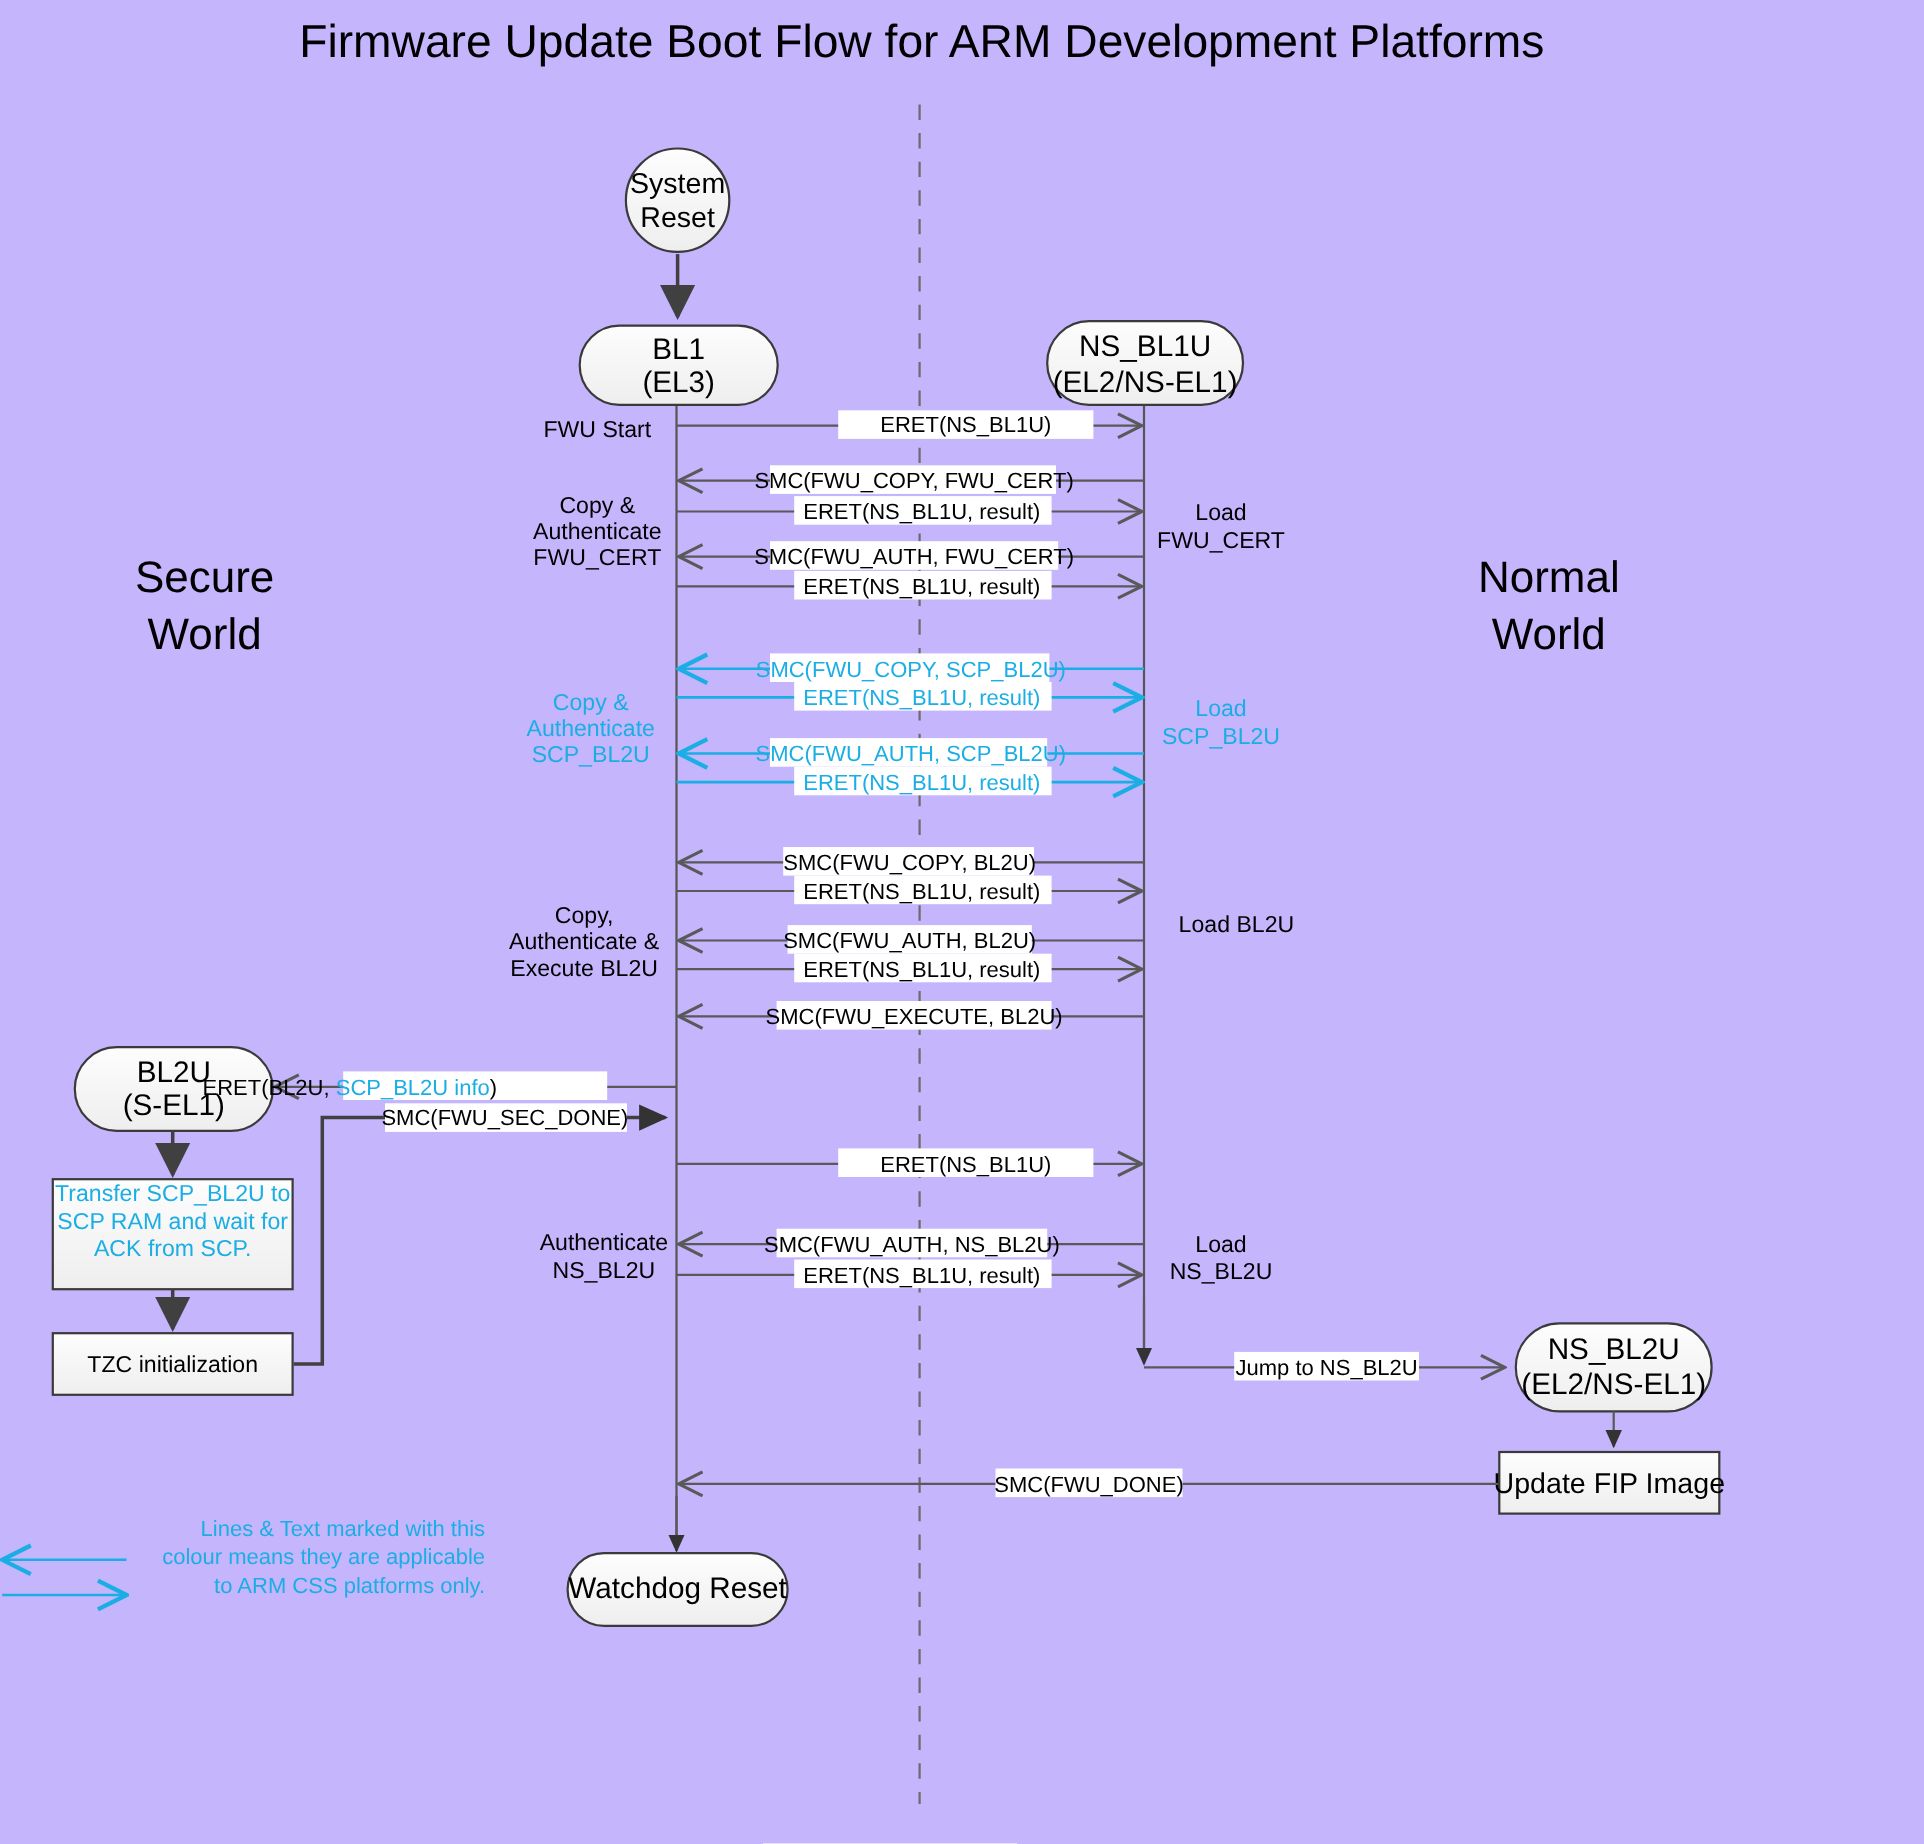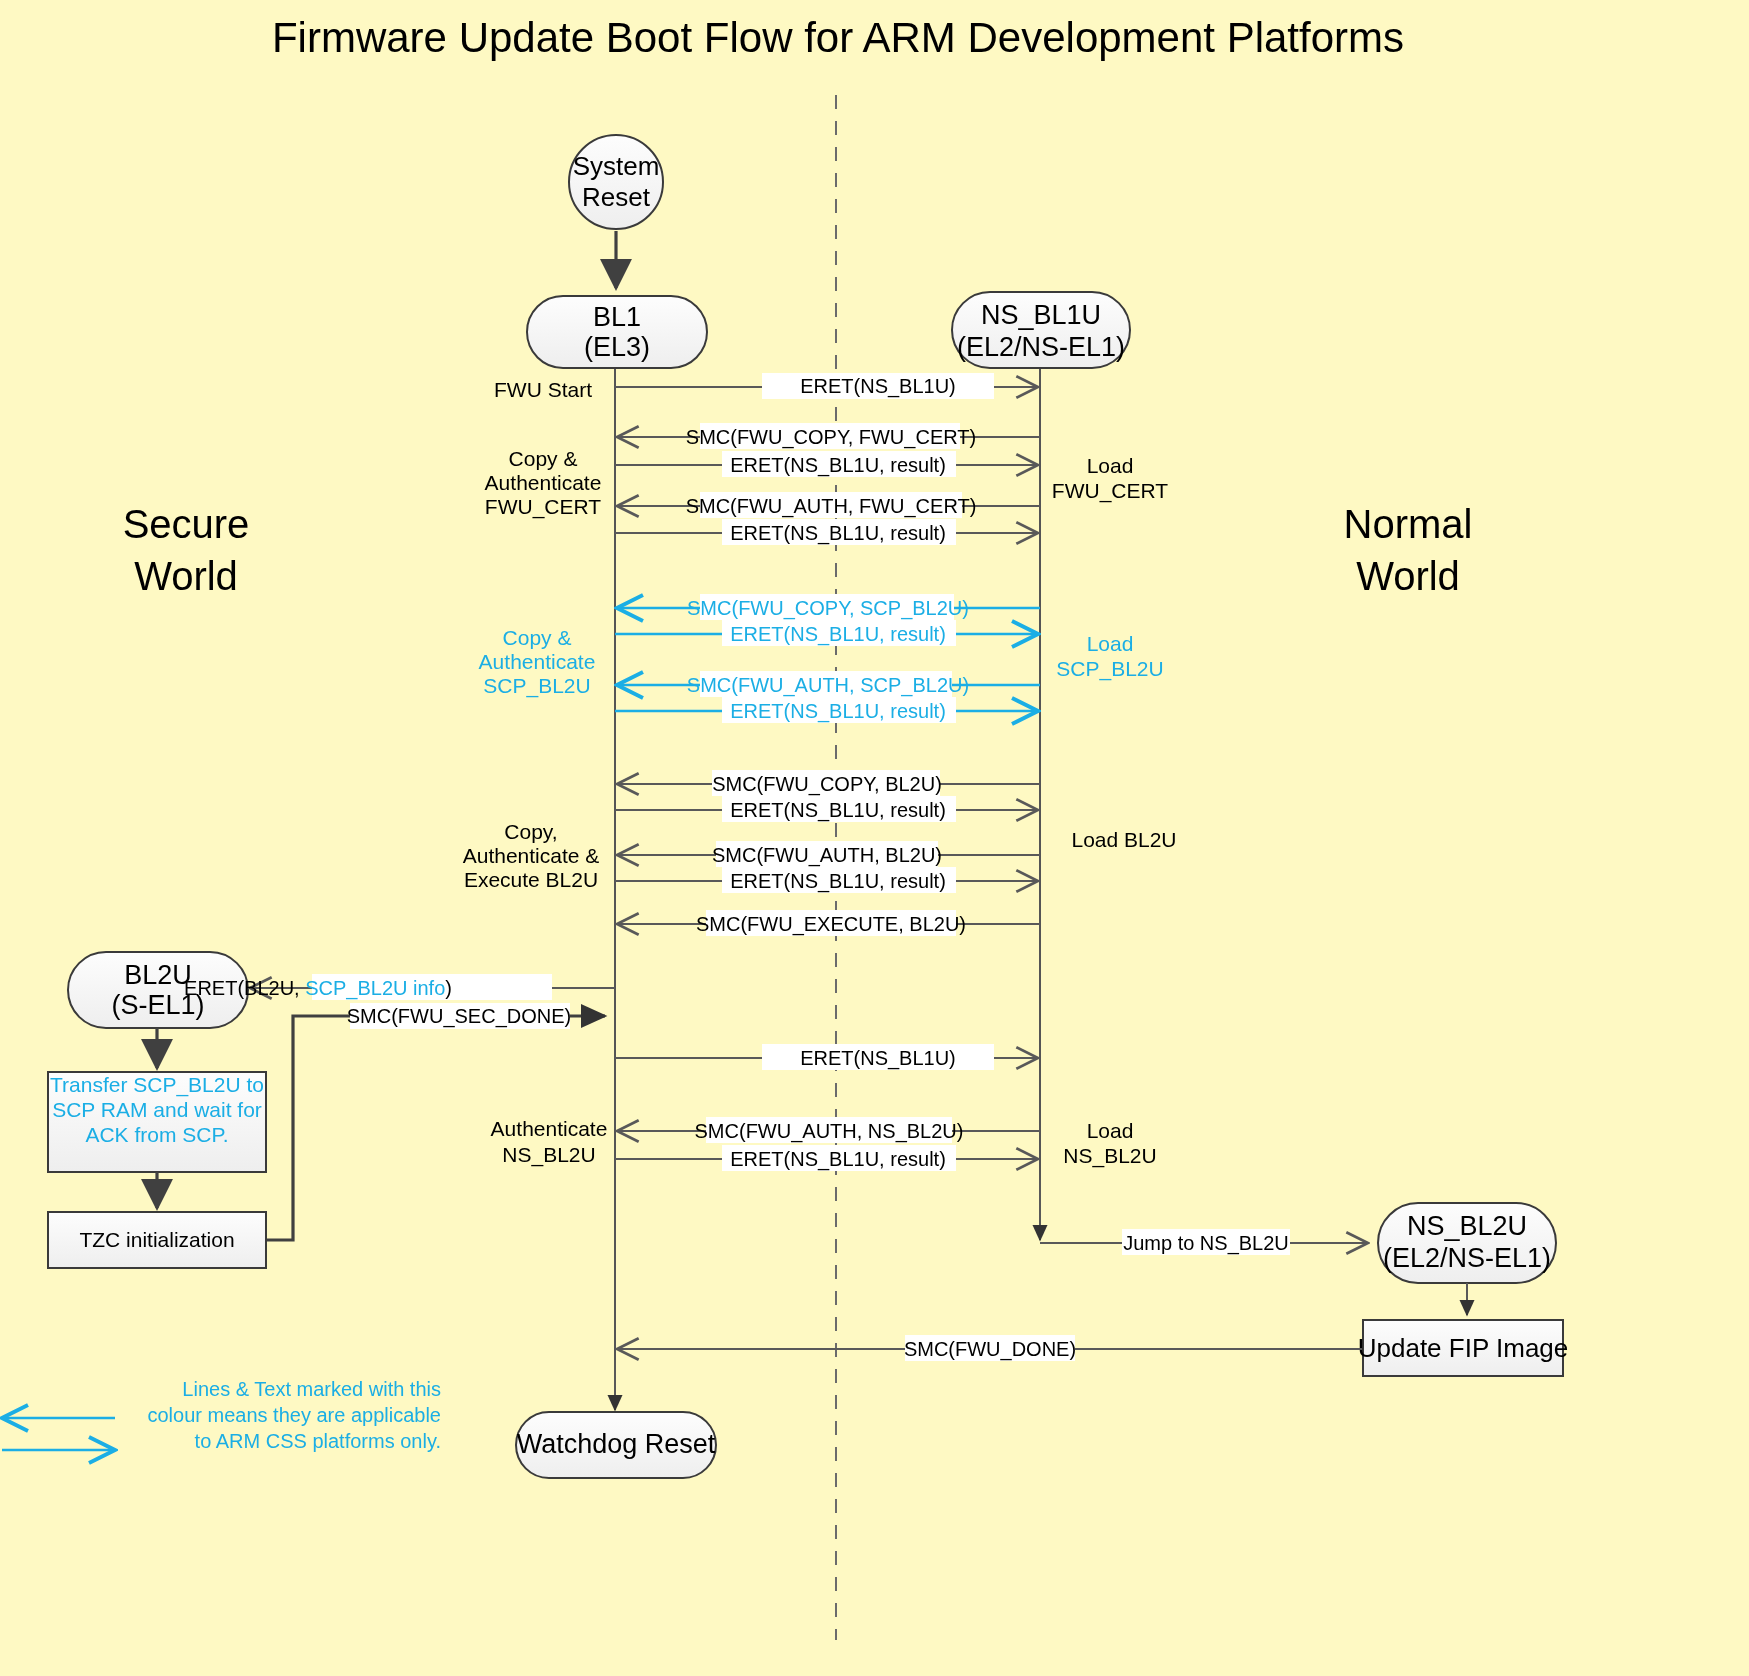--- a/index.html
+++ b/index.html
@@ -4,21 +4,21 @@
 <style>
   html, body {
     margin: 0;
     padding: 0;
     background: #ffffff;
   }
   #stage {
     position: relative;
     width: 1749px;
     height: 1676px;
-    background: #fef9c3;
+    background: #c4b5fd;
     font-family: "Liberation Sans", sans-serif;
     overflow: hidden;
   }
   svg.diagram {
     position: absolute;
     top: 0; left: 0;
     width: 1749px;
     height: 1676px;
   }
   text {

